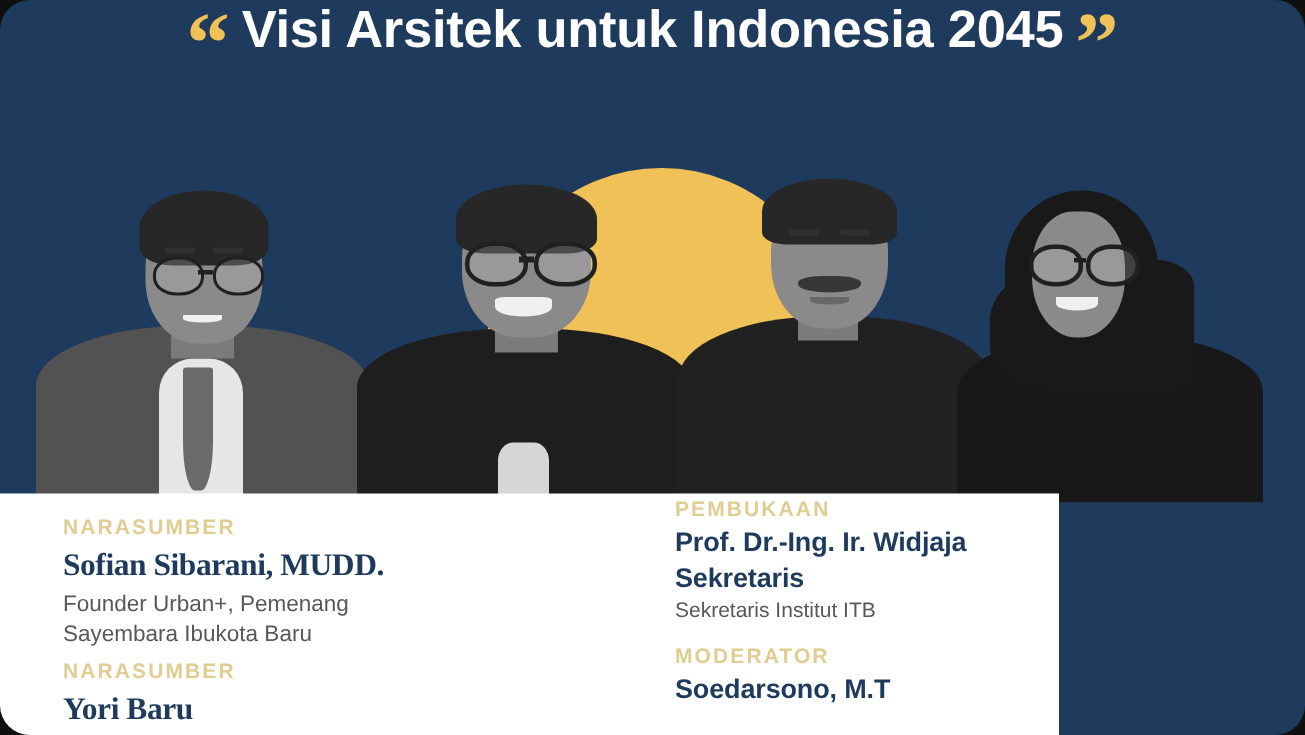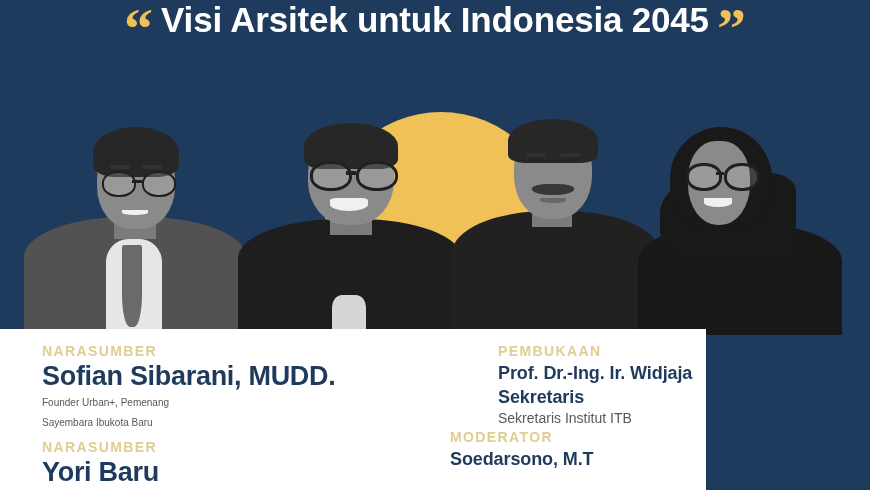--- a/index.html
+++ b/index.html
@@ -7,20 +7,21 @@
     padding: 0;
     background: #0f0f0f;
   }
   #poster {
     position: relative;
     width: 870px;
     height: 490px;
     overflow: hidden;
     background: #1E3A5C;
     font-family: "Liberation Sans", sans-serif;
+    border-radius: 20px;
     -webkit-font-smoothing: antialiased;
   }
 
   
   .header-band {
     position: absolute;
     left: 0; top: 0;
     width: 870px;
     height: 95px;
     z-index: 30;
@@ -186,25 +187,25 @@
     font-weight: 700;
     letter-spacing: 1.4px;
     line-height: 16px;
     margin: 0 0 2px 0;
   }
   .person-name {
     color: #1E3A5C;
     font-weight: 700;
     margin: 0;
   }
-  .name-lg { font-size: 27px; line-height: 31px; letter-spacing: -0.3px; }
+  .name-lg { font-size: 21px; line-height: 31px; letter-spacing: -0.3px; font-family: Liberation Serif, serif; }
   .name-md { font-size: 18px; line-height: 24px; letter-spacing: -0.1px; }
   .person-desc {
     color: #58585a;
-    font-size: 10px;
+    font-size: 15px;
     line-height: 19px;
     margin: 1px 0 0 0;
     font-weight: 400;
   }
   .desc-sm { font-size: 14px; line-height: 17px; }
 </style>
 </head>
 <body>
 
 <div id="poster">
@@ -289,21 +290,21 @@
 
       <div class="block" style="top:110px;">
         <p class="role-label">NARASUMBER</p>
         <p class="person-name name-lg">Yori Baru</p>
       </div>
 
     </div>
 
     <div class="col col-right">
 
-      <div class="block" style="top:14px;margin-left:48px;">
+      <div class="block" style="top:2px;">
         <p class="role-label">PEMBUKAAN</p>
         <p class="person-name name-md">Prof. Dr.-Ing. Ir. Widjaja</p>
         <p class="person-name name-md">Sekretaris</p>
         <p class="person-desc desc-sm">Sekretaris Institut ITB</p>
       </div>
 
       <div class="block" style="top:100px;">
         <p class="role-label">MODERATOR</p>
         <p class="person-name name-md">Soedarsono, M.T</p>
       </div>

